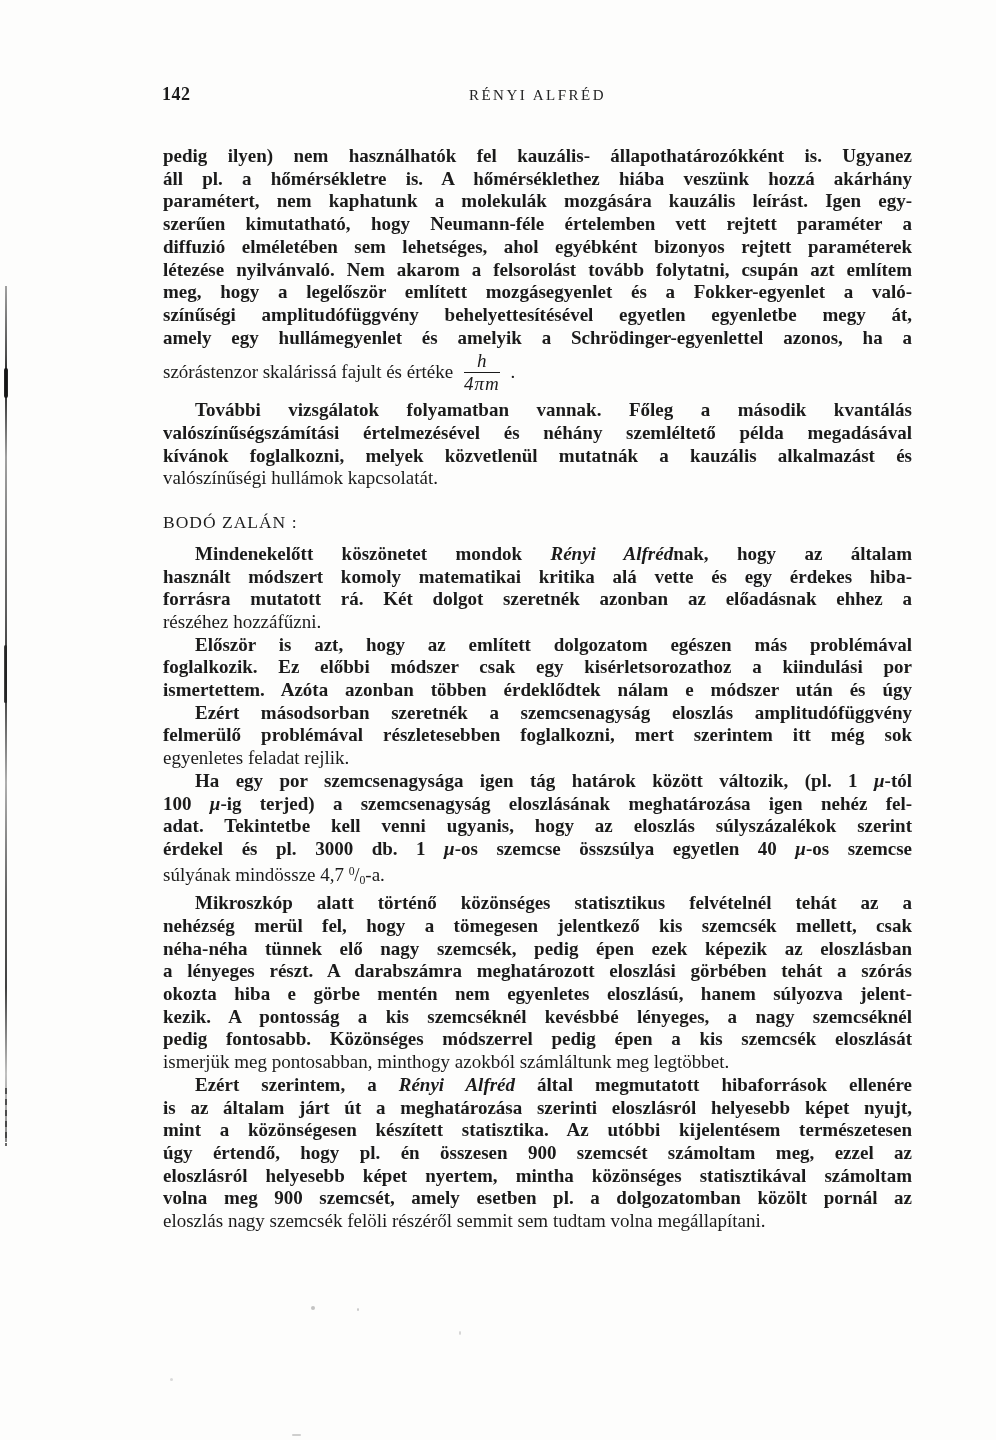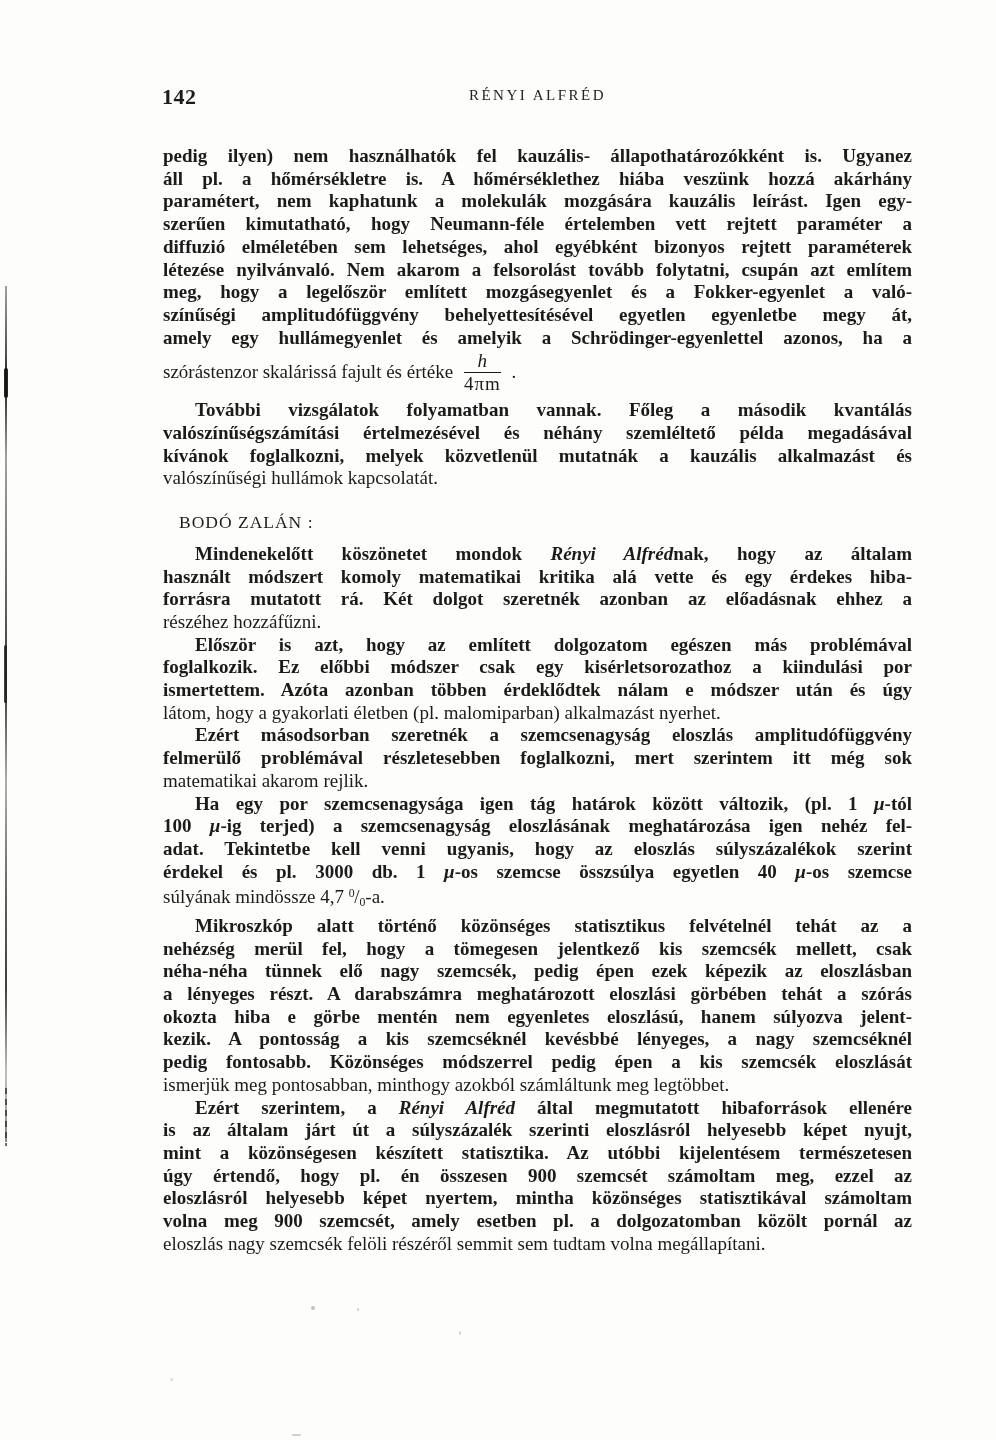--- a/index.html
+++ b/index.html
@@ -11,21 +11,21 @@
     overflow: hidden;
     font-family: "Liberation Serif", "DejaVu Serif", serif;
     color: #1b1b1b;
     -webkit-font-smoothing: antialiased;
   }
 
   
   .pagenum {
     position: absolute;
     top: 84px; left: 162px;
-    font-size: 22px;
+    font-size: 18px;
     font-weight: bold;
     letter-spacing: 0.5px;
     font-family: Liberation Serif, serif;
   }
   .runtitle {
     position: absolute;
     top: 87px; left: 163px; right: 84px;
     text-align: center;
     font-size: 15px;
     letter-spacing: 2.5px;
@@ -59,27 +59,28 @@
   .frac .num {
     display: block;
     font-style: italic;
     padding: 0 10px 1px 10px;
     border-bottom: 1.6px solid #1b1b1b;
     line-height: 21px;
     font-size: 19px;
   }
   .frac .den {
     display: block;
+    font-style: italic;
     line-height: 22px;
     font-size: 19px;
     letter-spacing: 1px;
   }
 
   .speaker-heading {
-    margin: 21px 0 9px 16px;
+    margin: 21px 0 9px 0;
     font-size: 17.5px;
     letter-spacing: 1px;
     color: #1d1d1d;
   }
 
   
   .artifact { position: absolute; pointer-events: none; }
   .vline {
     left: 5px; top: 286px; width: 2px; height: 856px;
     background: linear-gradient(to bottom,
@@ -149,47 +150,46 @@
       <div class="para">
         <div class="line j first">Mindenekelőtt köszönetet mondok <span class="i">Rényi Alfréd</span>nak, hogy az általam</div>
         <div class="line j">használt módszert komoly matematikai kritika alá vette és egy érdekes hiba-</div>
         <div class="line j">forrásra mutatott rá. Két dolgot szeretnék azonban az előadásnak ehhez a</div>
         <div class="line">részéhez hozzáfűzni.</div>
       </div>
       <div class="para">
         <div class="line j first">Először is azt, hogy az említett dolgozatom egészen más problémával</div>
         <div class="line j">foglalkozik. Ez előbbi módszer csak egy kisérletsorozathoz a kiindulási por</div>
         <div class="line j">ismertettem. Azóta azonban többen érdeklődtek nálam e módszer után és úgy</div>
-        <div class="line">látom, hogy a gyakorlati életben (pl. malomiparban) alkalmazást nyerhet.</div>
       </div>
       <div class="para">
         <div class="line j first">Ezért másodsorban szeretnék a szemcsenagyság eloszlás amplitudófüggvény</div>
         <div class="line j">felmerülő problémával részletesebben foglalkozni, mert szerintem itt még sok</div>
-        <div class="line">matematikai akarom rejlik.</div>
+        <div class="line">egyenletes feladat rejlik.</div>
       </div>
       <div class="para">
         <div class="line j first">Ha egy por szemcsenagysága igen tág határok között változik, (pl. 1 <span class="i">μ</span>-tól</div>
         <div class="line j">100 <span class="i">μ</span>-ig terjed) a szemcsenagyság eloszlásának meghatározása igen nehéz fel-</div>
         <div class="line j">adat. Tekintetbe kell venni ugyanis, hogy az eloszlás súlyszázalékok szerint</div>
         <div class="line j">érdekel és pl. 3000 db. 1 <span class="i">μ</span>-os szemcse összsúlya egyetlen 40 <span class="i">μ</span>-os szemcse</div>
         <div class="line">súlyának mindössze 4,7 <span class="sup">0</span>/<span class="sub">0</span>-a.</div>
       </div>
       <div class="para">
         <div class="line j first">Mikroszkóp alatt történő közönséges statisztikus felvételnél tehát az a</div>
         <div class="line j">nehézség merül fel, hogy a tömegesen jelentkező kis szemcsék mellett, csak</div>
         <div class="line j">néha-néha tünnek elő nagy szemcsék, pedig épen ezek képezik az eloszlásban</div>
         <div class="line j">a lényeges részt. A darabszámra meghatározott eloszlási görbében tehát a szórás</div>
         <div class="line j">okozta hiba e görbe mentén nem egyenletes eloszlású, hanem súlyozva jelent-</div>
         <div class="line j">kezik. A pontosság a kis szemcséknél kevésbbé lényeges, a nagy szemcséknél</div>
         <div class="line j">pedig fontosabb. Közönséges módszerrel pedig épen a kis szemcsék eloszlását</div>
         <div class="line">ismerjük meg pontosabban, minthogy azokból számláltunk meg legtöbbet.</div>
       </div>
       <div class="para">
         <div class="line j first">Ezért szerintem, a <span class="i">Rényi Alfréd</span> által megmutatott hibaforrások ellenére</div>
-        <div class="line j">is az általam járt út a súlyszázalék szerinti eloszlásról helyesebb képet nyujt,</div>
+        <div class="line j">is az általam járt út a meghatározása szerinti eloszlásról helyesebb képet nyujt,</div>
         <div class="line j">mint a közönségesen készített statisztika. Az utóbbi kijelentésem természetesen</div>
         <div class="line j">úgy értendő, hogy pl. én összesen 900 szemcsét számoltam meg, ezzel az</div>
         <div class="line j">eloszlásról helyesebb képet nyertem, mintha közönséges statisztikával számoltam</div>
         <div class="line j">volna meg 900 szemcsét, amely esetben pl. a dolgozatomban közölt pornál az</div>
         <div class="line">eloszlás nagy szemcsék felöli részéről semmit sem tudtam volna megállapítani.</div>
       </div>
     </div>
 
 </div>
 

